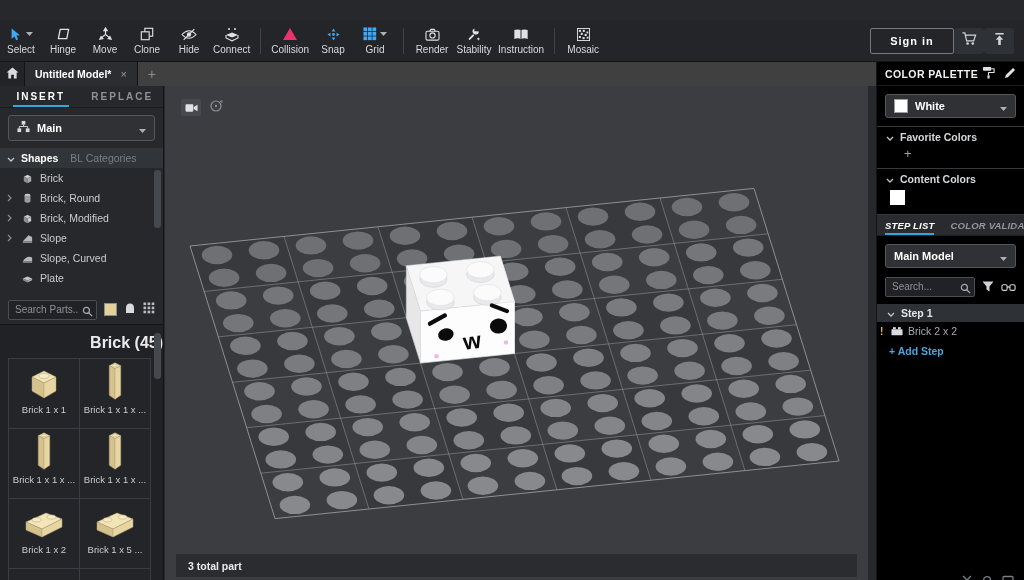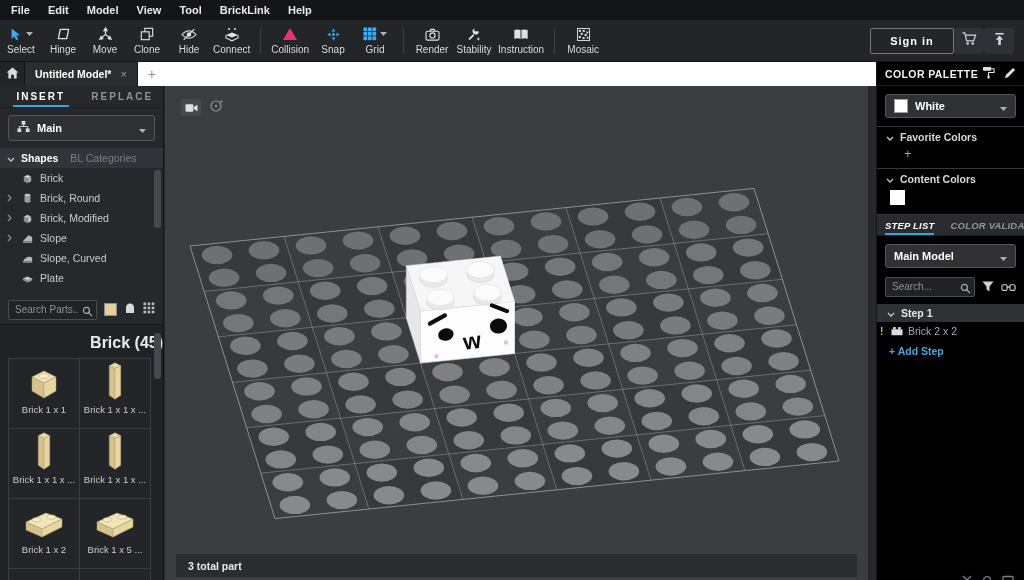--- a/index.html
+++ b/index.html
@@ -13,21 +13,21 @@
   .toolbar{position:absolute;top:20px;left:0;right:0;height:42px;background:#232528;display:flex;align-items:center;border-bottom:1px solid #141518;}
   .tb-tools{display:flex;align-items:center;height:100%;}
   .tool{display:flex;flex-direction:column;align-items:center;justify-content:center;min-width:42px;height:40px;gap:2px;padding:0 3px;}
   .t-icon{height:16px;display:flex;align-items:center;gap:3px;}
   .t-lbl{font-size:10px;color:#d8dadd;}
   .tb-divider{width:1px;height:26px;background:#3f4246;margin:0 7px;}
   .tb-right{margin-left:auto;display:flex;align-items:center;padding-right:10px;}
   .signin{background:transparent;border:1px solid #75787d;border-radius:2px;color:#fff;font-size:11px;font-weight:bold;letter-spacing:1px;width:84px;height:26px;font-family:"Liberation Sans",sans-serif;}
   .icon-btn{width:30px;height:26px;background:#2e3135;border-radius:3px;display:flex;align-items:center;justify-content:center;}
   
-  .tabstrip{position:absolute;top:62px;left:0;width:996px;height:24px;background:#ffffff;display:flex;align-items:stretch;}
+  .tabstrip{position:absolute;top:62px;left:0;width:996px;height:24px;background:#404040;display:flex;align-items:stretch;}
   .home-btn{width:25px;background:#222427;border-right:1px solid #121316;display:flex;align-items:center;justify-content:center;}
   .tab{display:flex;align-items:center;gap:9px;padding:0 10px;background:#2b2d31;color:#fff;font-size:10.5px;font-weight:bold;border-right:1px solid #121316;}
   .tab-close{color:#9a9da1;font-size:11px;font-weight:normal;}
   .newtab{width:28px;display:flex;align-items:center;justify-content:center;color:#8b8e92;font-size:14px;}
   .tab-arrows{margin-left:auto;display:flex;gap:3px;align-items:center;padding-right:6px;}
   .arrow-btn{width:16px;height:16px;background:#26282c;border-radius:2px;color:#6f7277;display:flex;align-items:center;justify-content:center;font-size:7px;}
   
   .left-panel{position:absolute;top:86px;left:0;width:164px;bottom:0;background:#26282b;border-right:1px solid #141518;display:flex;flex-direction:column;}
   .lp-tabs{height:22px;display:flex;border-bottom:1px solid #1c1d20;}
   .lp-tab{flex:1;display:flex;align-items:center;justify-content:center;font-size:10px;letter-spacing:2px;color:#8f9296;font-weight:bold;position:relative;}
@@ -83,29 +83,20 @@
   .warn{color:#e8c320;font-weight:bold;font-size:10px;width:6px;}
   .si-icon{display:flex;}
   .add-step{color:#4aa3dd;font-size:10.5px;font-weight:bold;padding:5px 0 0 12px;}
   .rp-bottom{margin-top:auto;height:7px;overflow:hidden;display:flex;gap:10px;justify-content:flex-end;padding-right:10px;flex:none;}
 </style>
 </head>
 <body>
 
 <div id="app">
 
-  <div class="menubar" id="menubar">
-      <div class="menu-item">File</div>
-      <div class="menu-item">Edit</div>
-      <div class="menu-item">Model</div>
-      <div class="menu-item">View</div>
-      <div class="menu-item">Tool</div>
-      <div class="menu-item">BrickLink</div>
-      <div class="menu-item">Help</div>
-    </div>
 
   <div class="toolbar">
     <div class="tb-tools" id="tbtools">
         <div class="tool">
        <span class="t-icon">
             <svg width="14" height="15" viewBox="0 0 16 16">
               <path d="M3 1 L3 13 L6.2 10.2 L8.2 14.5 L10.4 13.4 L8.4 9.2 L12.5 8.8 Z" fill="#3fa9f5"></path>
             </svg>
             <svg width="7" height="4" viewBox="0 0 7 4">
               <path d="M0 0 L7 0 L3.5 4 Z" fill="#aeb1b5"></path>

